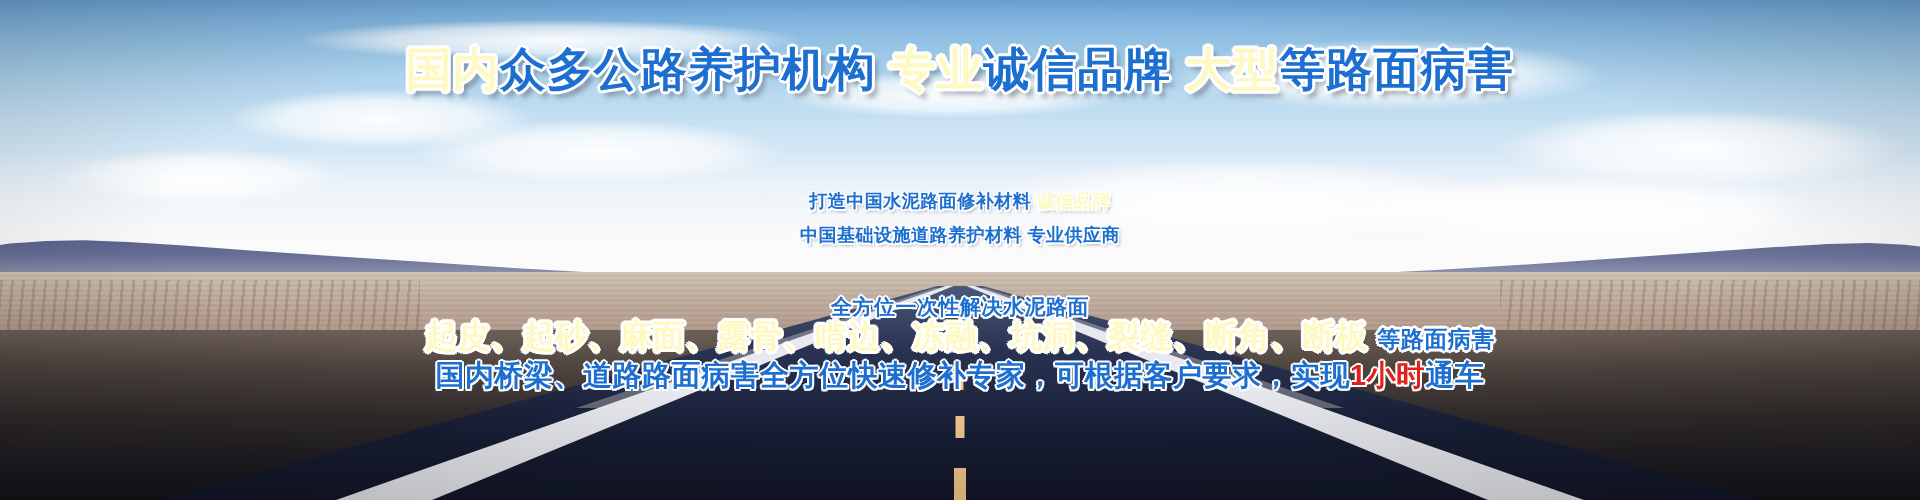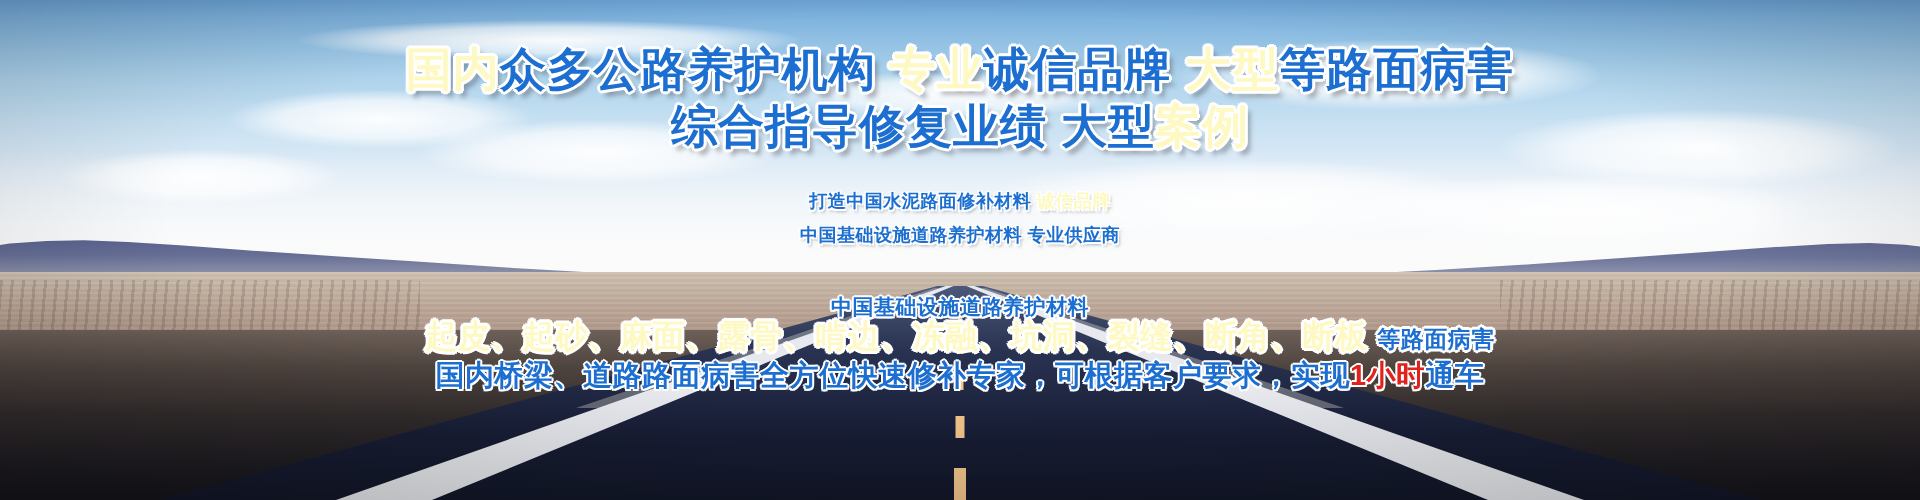--- a/index.html
+++ b/index.html
@@ -231,22 +231,21 @@
     <div class="lane-dash" style="top:318px; width:4px;  height:9px;"></div>
     <div class="lane-dash" style="top:342px; width:5px;  height:12px;"></div>
     <div class="lane-dash" style="top:374px; width:7px;  height:16px;"></div>
     <div class="lane-dash" style="top:416px; width:9px;  height:22px;"></div>
     <div class="lane-dash" style="top:468px; width:12px; height:32px;"></div>
 
     <div class="vignette"></div>
   </div>
 
   <div class="txt hl-row shadow-head" style="top:46px;"><span class="seg c-orange">国内</span><span class="seg c-blue">众多公路养护机构</span><span class="seg c-blue">  </span><span class="seg c-orange">专业</span><span class="seg c-blue">诚信品牌</span><span class="seg c-blue">  </span><span class="seg c-orange">大型</span><span class="seg c-blue">等路面病害</span></div>
-  <div class="txt hl-row shadow-head" style="top:103px;"><span class="seg c-blue">综合指导修复业绩</span><span class="seg c-blue">  </span><span class="seg c-blue">大型</span><span class="seg c-orange">案例</span></div>
 
   <div class="txt mid-row" style="top:192px;"><span class="seg c-blue">打造中国水泥路面修补材料</span><span class="seg c-blue">   </span><span class="seg c-orange">诚信品牌</span></div>
   <div class="txt mid-row" style="top:226px;"><span class="seg c-blue">中国基础设施道路养护材料 专业供应商</span></div>
 
-  <div class="txt low-small" style="top:296px;"><span class="seg c-blue">中国基础设施道路养护材料</span></div>
+  <div class="txt low-small" style="top:296px;"><span class="seg c-blue">全方位一次性解决水泥路面</span></div>
   <div class="txt low-big" style="top:320px;"><span class="seg c-orange">起皮、起砂、麻面、露骨、啃边、冻融、坑洞、裂缝、断角、断板</span><span class="seg c-blue"> </span><span class="seg c-blue tail">等路面病害</span></div>
   <div class="txt low-line" style="top:361px;"><span class="seg c-blue">国内桥梁、道路路面病害全方位快速修补专家，可根据客户要求，实现</span><span class="seg c-red">1小时</span><span class="seg c-blue">通车</span></div>
 
 </div>
 
 </body></html>

